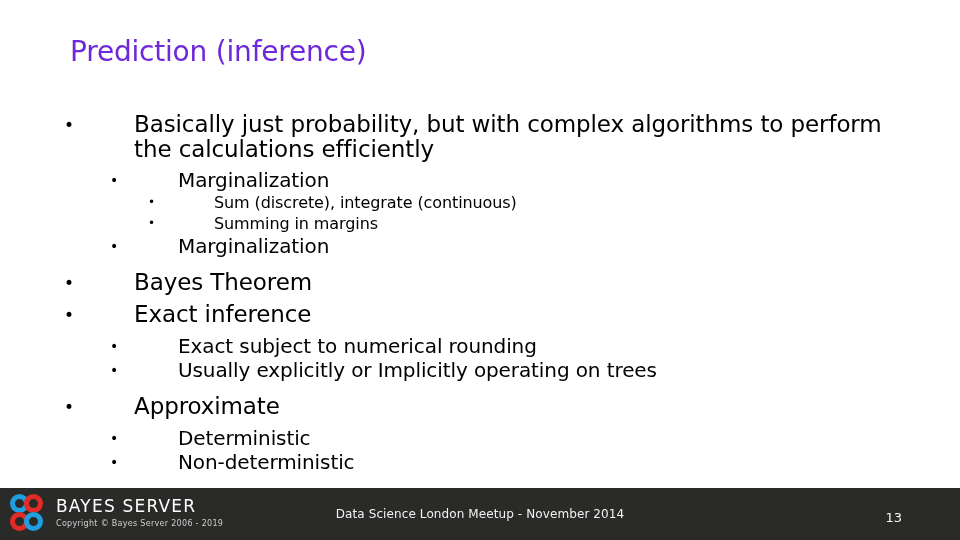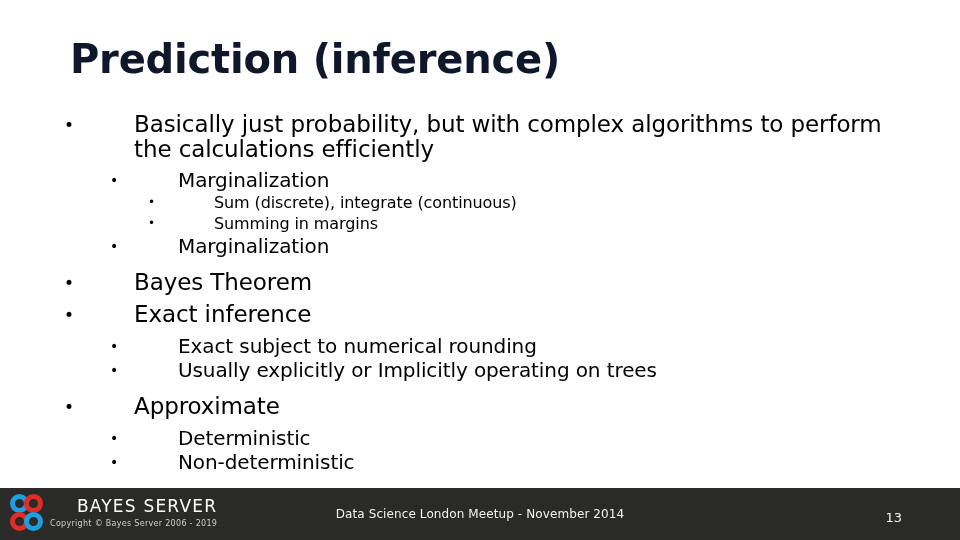--- a/index.html
+++ b/index.html
@@ -16,25 +16,25 @@
     font-family: "DejaVu Sans", sans-serif;
     color: #000000;
   }
 
   
   #slide-title {
     position: absolute;
     left: 70px;
     top: 36px;
     width: 840px;
-    font-size: 40px;
-    font-weight: 700;
+    font-size: 28px;
+    font-weight: 400;
     line-height: 1.15;
     letter-spacing: -0.2px;
-    color: #0f172a;
+    color: #6d28d9;
     white-space: nowrap;
   }
 
   
   #body {
     position: absolute;
     left: 64px;
     top: 112px;
     width: 840px;
   }
@@ -135,21 +135,21 @@
     box-sizing: border-box;
   }
   .ring.blue { border: 5px solid #1f9ee0; }
   .ring.red  { border: 5px solid #e22a26; }
   .ring.tl { left: 0px;  top: 1px; }
   .ring.tr { left: 14px; top: 1px; }
   .ring.bl { left: 0px;  top: 19px; }
   .ring.br { left: 14px; top: 19px; }
 
   #logo-words {
-    text-align: right;
+    margin-left: 6px;
   }
   #brand-name {
     color: #ffffff;
     font-size: 17px;
     letter-spacing: 1.2px;
     line-height: 18px;
     font-weight: 400;
   }
   #brand-copyright {
     color: #cfcfcf;

